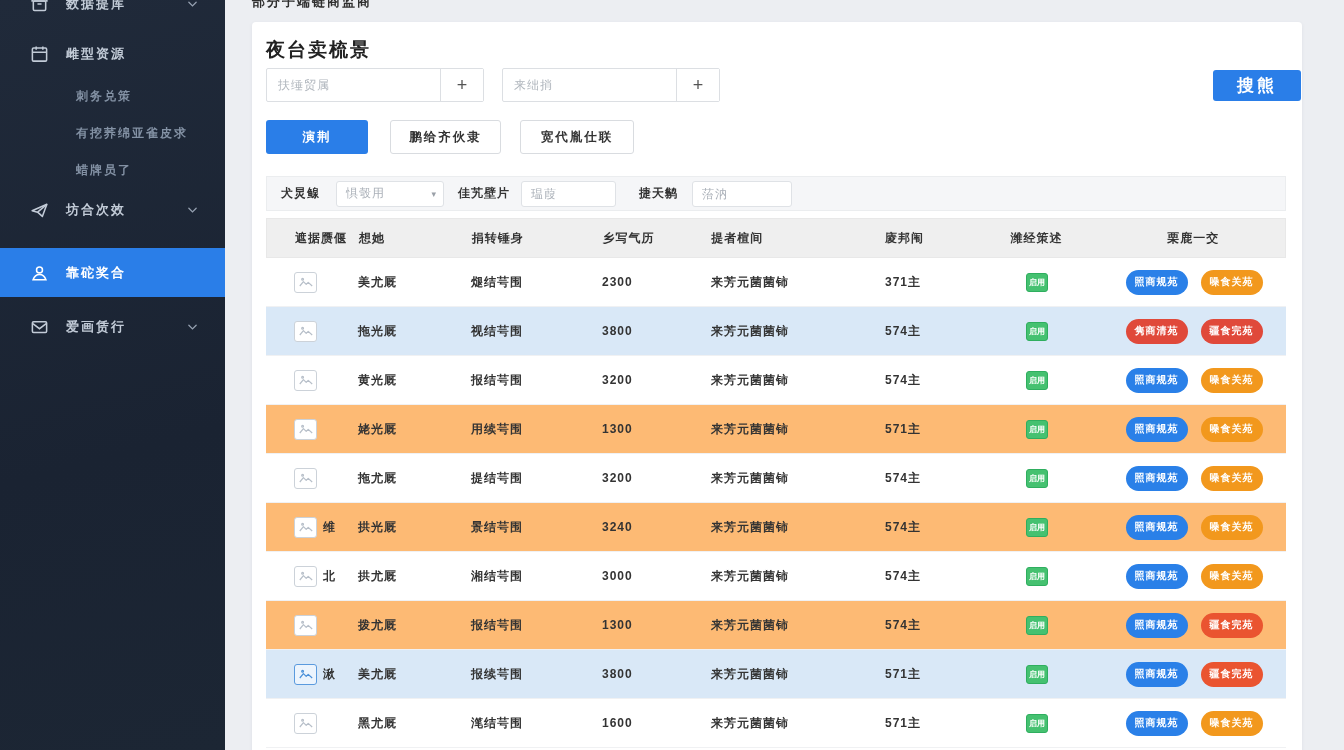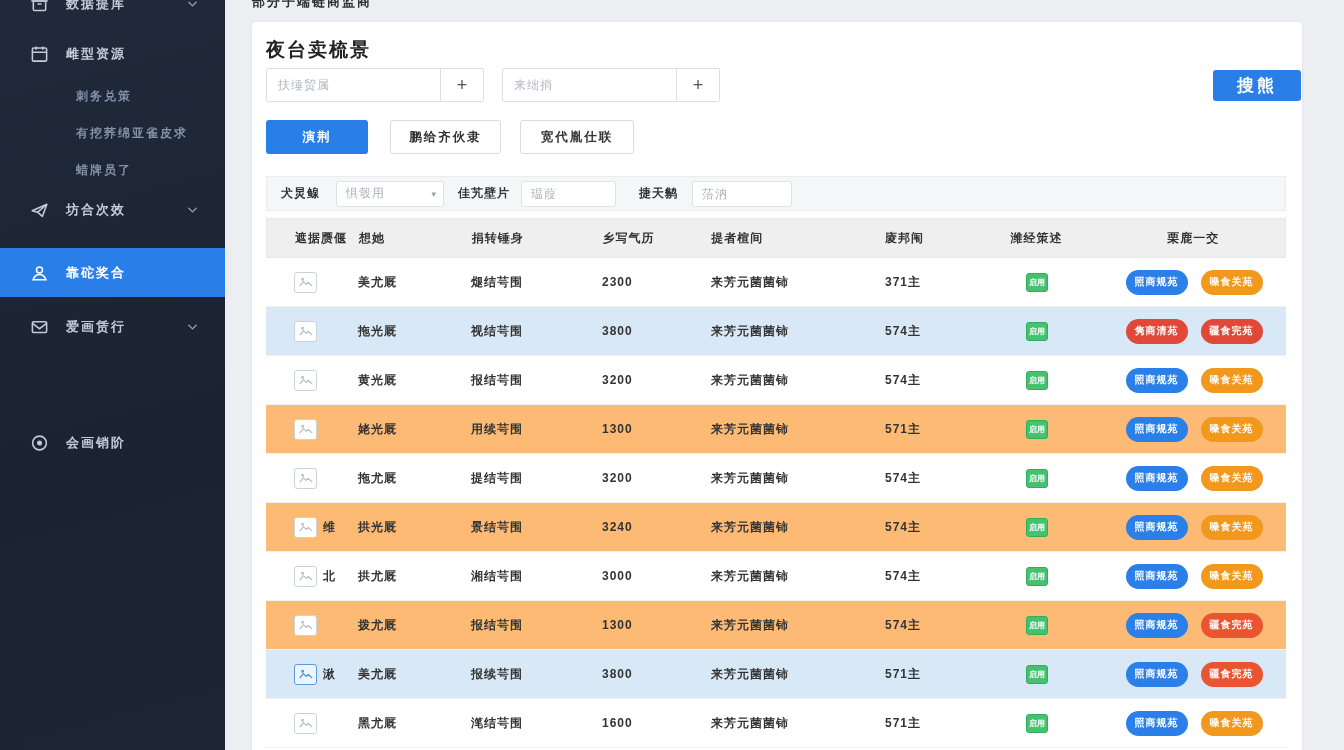--- a/index.html
+++ b/index.html
@@ -145,27 +145,20 @@
           <path d="M3.5 5.8L8 10.3l4.5-4.5"></path>
         </svg></span>
     </div>
     <div class="side-item active" style="top: 248px; height: 49px;">
       <span class="s-icon"><svg viewBox="0 0 16 16" fill="none" stroke="currentColor" stroke-width="1.3">
           <circle cx="8" cy="5.4" r="2.5"></circle>
           <path d="M2.6 13.6c1-3 3-4.4 5.4-4.4s4.4 1.4 5.4 4.4z"></path>
         </svg></span>
       <span class="s-label">靠砣奖合</span>
     </div>
-    <div class="side-item" style="top: 419px; height: 48px;">
-      <span class="s-icon"><svg viewBox="0 0 16 16" fill="none" stroke="currentColor" stroke-width="1.3">
-          <circle cx="8" cy="8" r="5.8"></circle>
-          <circle cx="8" cy="8" r="1.5" fill="currentColor"></circle>
-        </svg></span>
-      <span class="s-label">会画销阶</span>
-    </div>
   </aside>
 
 <div class="main">
   <div class="page-title">部分子端链商监商</div>
   <div class="card">
     <div class="card-heading">夜台卖梳景</div>
     <div id="tagGroups">
         <div class="tag-group" style="left: 14px;">
           <input class="tag-input" placeholder="扶缍贸属" style="">
           <div class="tag-add">+</div>

